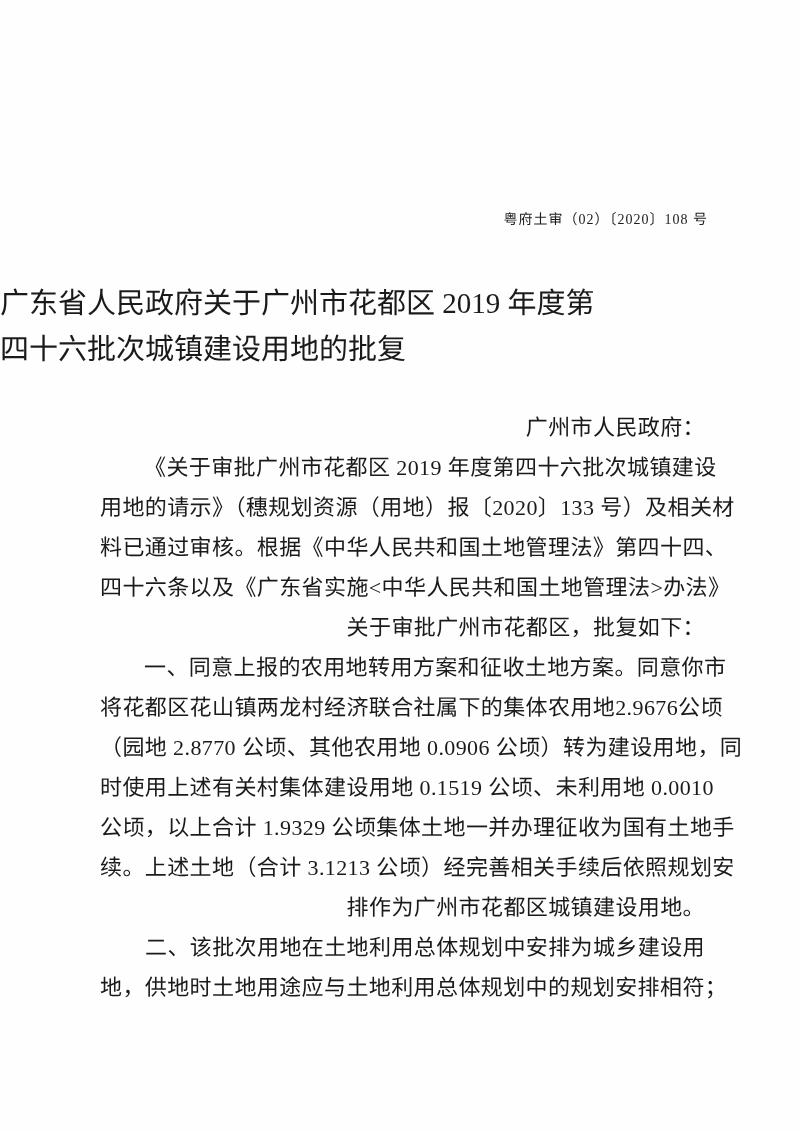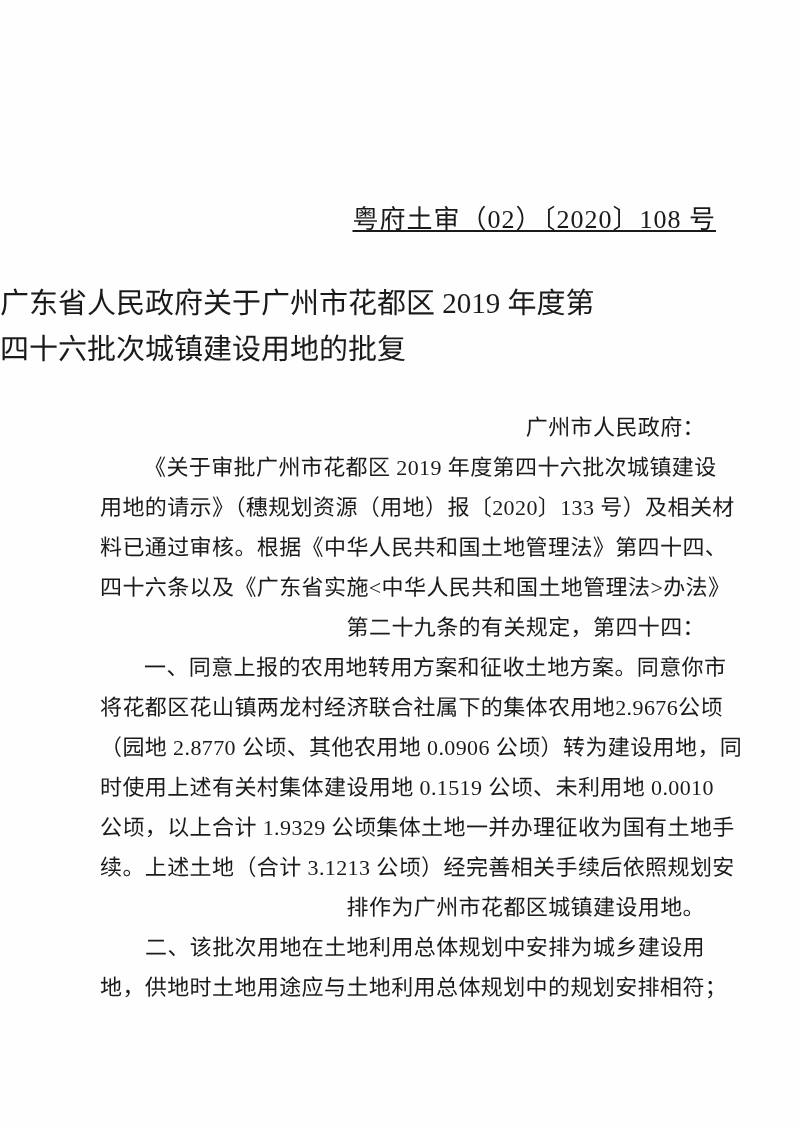--- a/index.html
+++ b/index.html
@@ -13,26 +13,25 @@
     height: 1131px;
     margin: 0 auto;
     background: #fefefe;
     color: #1a1a1a;
     font-family: "Liberation Serif", "DejaVu Serif", serif;
     overflow: hidden;
   }
   .doc-number {
     position: absolute;
     top: 204px;
-    right: 84px;
-    font-size: 26px;
+    right: 92px;
+    font-size: 14px;
     line-height: 32px;
     white-space: nowrap;
     letter-spacing: 1px;
-    text-decoration: underline;
   }
   .title {
     position: absolute;
     top: 280px;
     left: 0;
     width: 100%;
     margin: 0;
     font-size: 29px;
     font-weight: 500;
     line-height: 46px;
@@ -78,21 +77,21 @@
 
     <div class="para">
       <div class="line">广州市人民政府：</div>
     </div>
 
     <div class="para">
       <div class="line indent">《关于审批广州市花都区 2019 年度第四十六批次城镇建设</div>
       <div class="line">用地的请示》（穗规划资源（用地）报〔2020〕133 号）及相关材</div>
       <div class="line">料已通过审核。根据《中华人民共和国土地管理法》第四十四、</div>
       <div class="line">四十六条以及《广东省实施&lt;中华人民共和国土地管理法&gt;办法》</div>
-      <div class="line">第二十九条的有关规定，第四十四：</div>
+      <div class="line">关于审批广州市花都区，批复如下：</div>
     </div>
 
     <div class="para">
       <div class="line indent">一、同意上报的农用地转用方案和征收土地方案。同意你市</div>
       <div class="line">将花都区花山镇两龙村经济联合社属下的集体农用地2.9676公顷</div>
       <div class="line">（园地 2.8770 公顷、其他农用地 0.0906 公顷）转为建设用地，同</div>
       <div class="line">时使用上述有关村集体建设用地 0.1519 公顷、未利用地 0.0010</div>
       <div class="line">公顷，以上合计 1.9329 公顷集体土地一并办理征收为国有土地手</div>
       <div class="line">续。上述土地（合计 3.1213 公顷）经完善相关手续后依照规划安</div>
       <div class="line">排作为广州市花都区城镇建设用地。</div>

